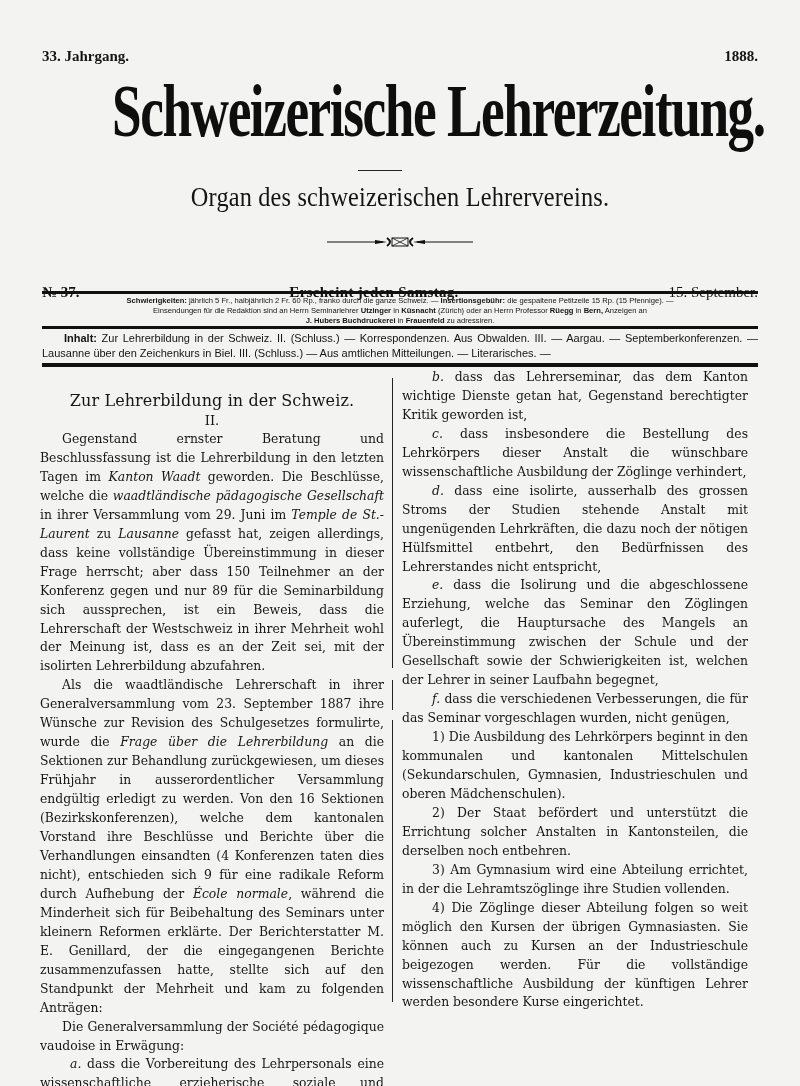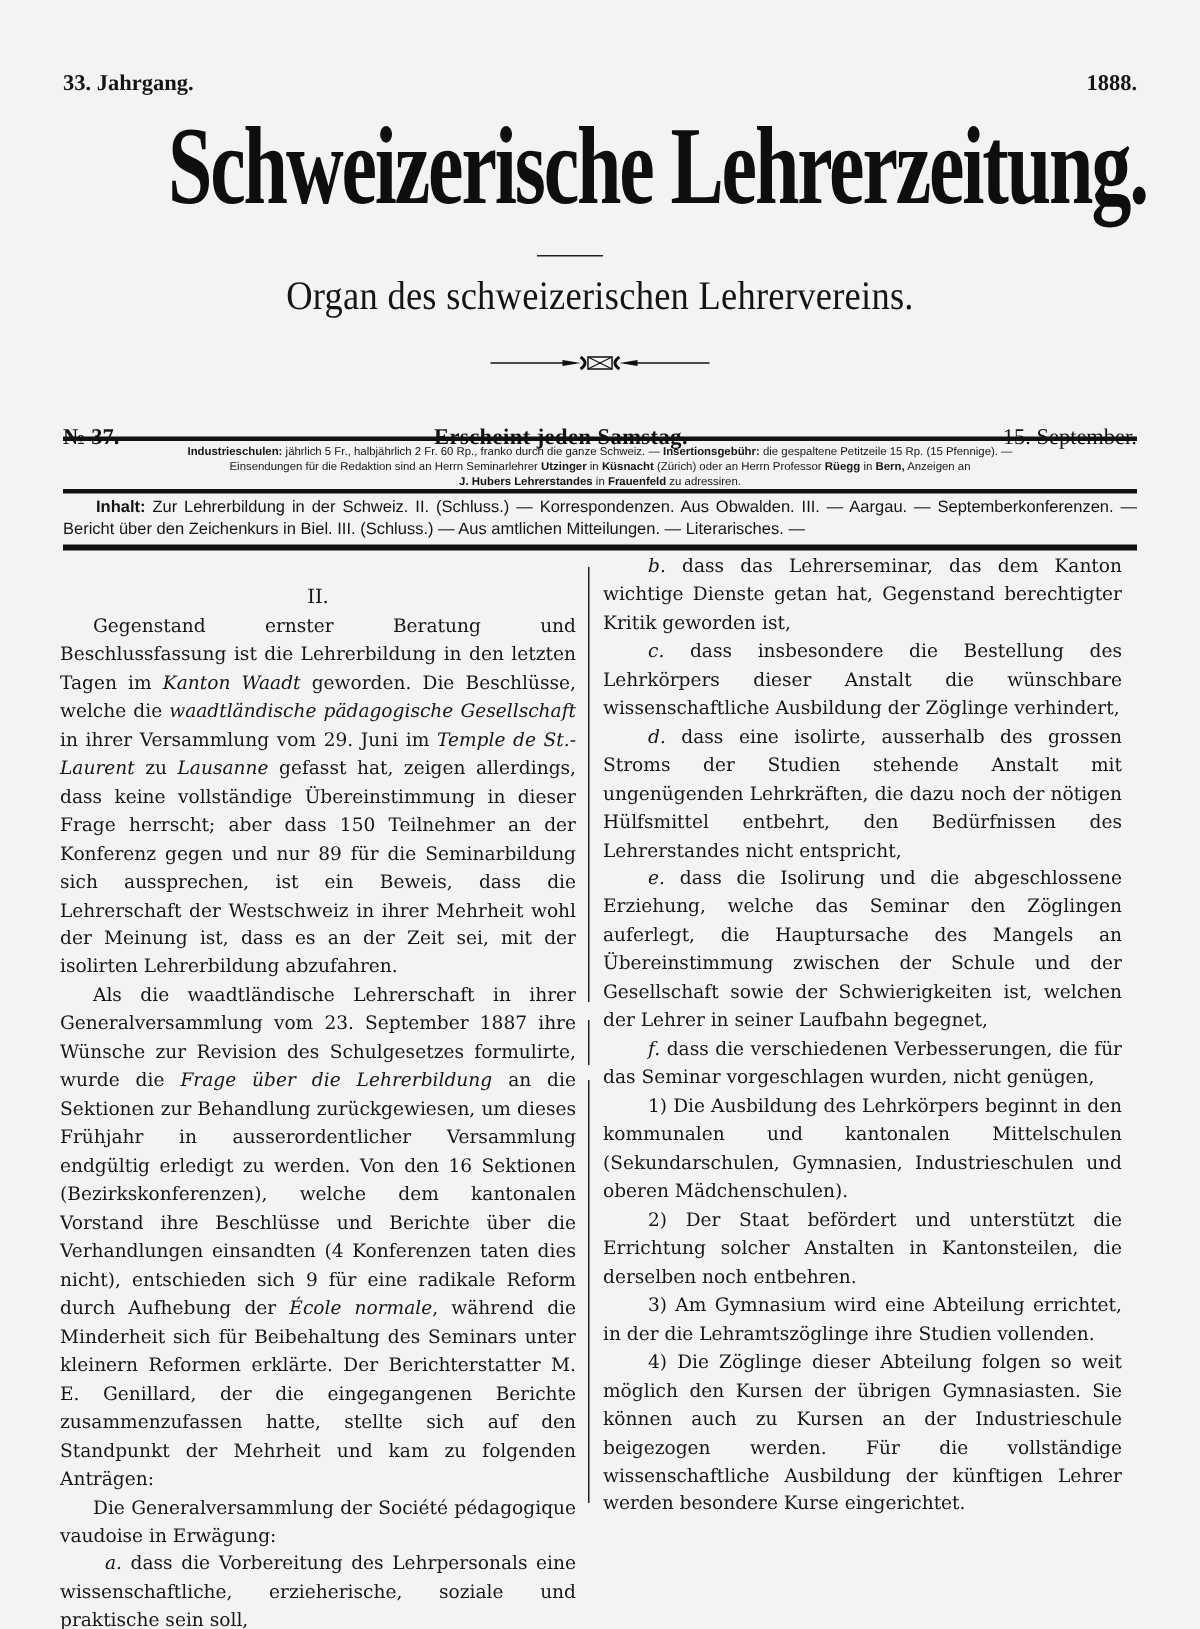--- a/index.html
+++ b/index.html
@@ -94,53 +94,54 @@
 
   <div class="issue-line">
     <span class="left">№ 37.</span>
     <span class="mid">Erscheint jeden Samstag.</span>
     <span>15. September.</span>
   </div>
 
   <div class="rule-thick" style="top:291px"></div>
 
   <div class="subscription">
-    <b>Industrieschulen:</b>
+    <b>Schwierigkeiten:</b>
     <span>jährlich 5 Fr., halbjährlich 2 Fr. 60 Rp., franko durch die ganze Schweiz. —</span>
     <b>Insertionsgebühr:</b>
     <span>die gespaltene Petitzeile 15 Rp. (15 Pfennige). —</span><br>
     <span>Einsendungen für die Redaktion sind an Herrn Seminarlehrer</span>
     <b>Utzinger</b>
     <span>in</span>
     <b>Küsnacht</b>
     <span>(Zürich) oder an Herrn Professor</span>
     <b>Rüegg</b>
     <span>in</span>
     <b>Bern,</b>
     <span>Anzeigen an</span><br>
-    <b>J. Hubers Lehrerstandes</b>
+    <b>J. Hubers Buchdruckerei</b>
     <span>in</span>
     <b>Frauenfeld</b>
     <span>zu adressiren.</span>
   </div>
 
   <div class="rule-thick" style="top:326px"></div>
 
   <div class="contents">
     <b>Inhalt:</b>
-    <span>Zur Lehrerbildung in der Schweiz. II. (Schluss.) — Korrespondenzen. Aus Obwalden. III. — Aargau. — Septemberkonferenzen. — Bericht über den Zeichenkurs in Biel. III. (Schluss.) — Aus amtlichen Mitteilungen. — Literarisches. —</span>
+    <span>Zur Lehrerbildung in der Schweiz. II. (Schluss.) — Korrespondenzen. Aus Obwalden. III. — Aargau. — Septemberkonferenzen. — Lausanne über den Zeichenkurs in Biel. III. (Schluss.) — Aus amtlichen Mitteilungen. — Literarisches. —</span>
   </div>
 
   <div class="rule-thick" style="top:363px; height:4px"></div>
 
   <div class="col-divider"></div>
   <div class="col-divider2"></div>
   <div class="col-divider3"></div>
 
   <div class="col left">
+    <p class="art-title">Zur Lehrerbildung in der Schweiz.</p>
     <p class="art-num">II.</p>
     <p class="ind"><span>Gegenstand ernster Beratung und Beschlussfassung ist die Lehrerbildung in den letzten Tagen im </span><i>Kanton Waadt</i><span> geworden. Die Beschlüsse, welche die </span><i>waadtländische pädagogische Gesellschaft</i><span> in ihrer Versammlung vom 29. Juni im </span><i>Temple de St.-Laurent</i><span> zu </span><i>Lausanne</i><span> gefasst hat, zeigen allerdings, dass keine vollständige Übereinstimmung in dieser Frage herrscht; aber dass 150 Teilnehmer an der Konferenz gegen und nur 89 für die Seminarbildung sich aussprechen, ist ein Beweis, dass die Lehrerschaft der Westschweiz in ihrer Mehrheit wohl der Meinung ist, dass es an der Zeit sei, mit der isolirten Lehrerbildung abzufahren.</span></p>
     <p class="ind"><span>Als die waadtländische Lehrerschaft in ihrer Generalversammlung vom 23. September 1887 ihre Wünsche zur Revision des Schulgesetzes formulirte, wurde die </span><i>Frage über die Lehrerbildung</i><span> an die Sektionen zur Behandlung zurückgewiesen, um dieses Frühjahr in ausserordentlicher Versammlung endgültig erledigt zu werden. Von den 16 Sektionen (Bezirkskonferenzen), welche dem kantonalen Vorstand ihre Beschlüsse und Berichte über die Verhandlungen einsandten (4 Konferenzen taten dies nicht), entschieden sich 9 für eine radikale Reform durch Aufhebung der </span><i>École normale</i><span>, während die Minderheit sich für Beibehaltung des Seminars unter kleinern Reformen erklärte. Der Berichterstatter M. E. Genillard, der die eingegangenen Berichte zusammenzufassen hatte, stellte sich auf den Standpunkt der Mehrheit und kam zu folgenden Anträgen:</span></p>
     <p class="ind">Die Generalversammlung der Société pédagogique vaudoise in Erwägung:</p>
     <p class="ind2"><i>a.</i><span> dass die Vorbereitung des Lehrpersonals eine wissenschaftliche, erzieherische, soziale und praktische sein soll,</span></p>
   </div>
 
   <div class="col right">
     <p class="ind2"><i>b.</i><span> dass das Lehrerseminar, das dem Kanton wichtige Dienste getan hat, Gegenstand berechtigter Kritik geworden ist,</span></p>
     <p class="ind2"><i>c.</i><span> dass insbesondere die Bestellung des Lehrkörpers dieser Anstalt die wünschbare wissenschaftliche Ausbildung der Zöglinge verhindert,</span></p>

